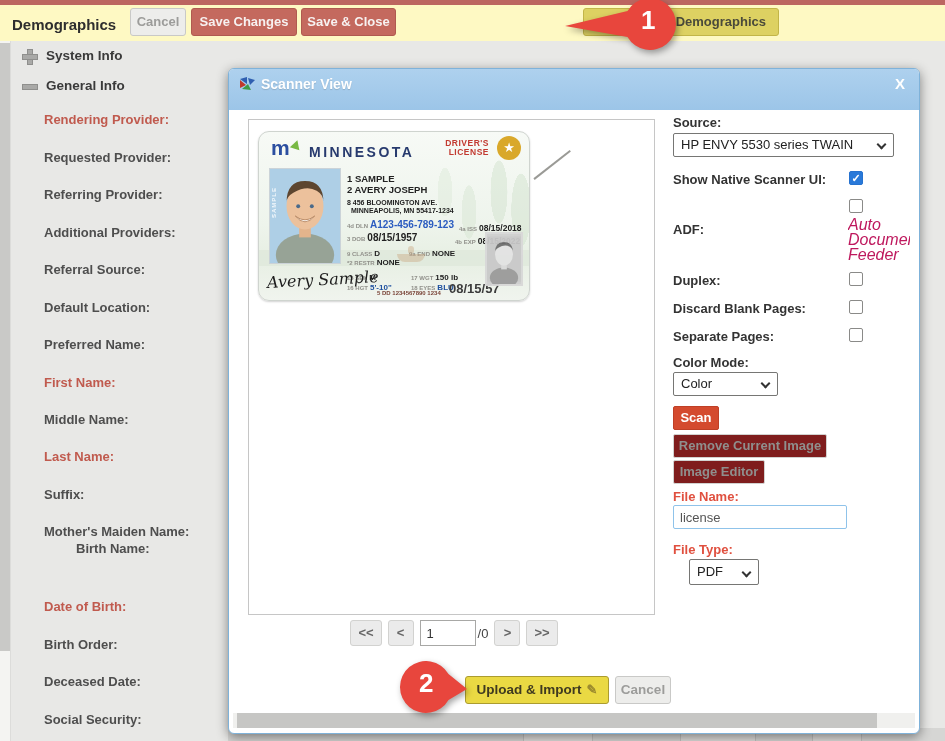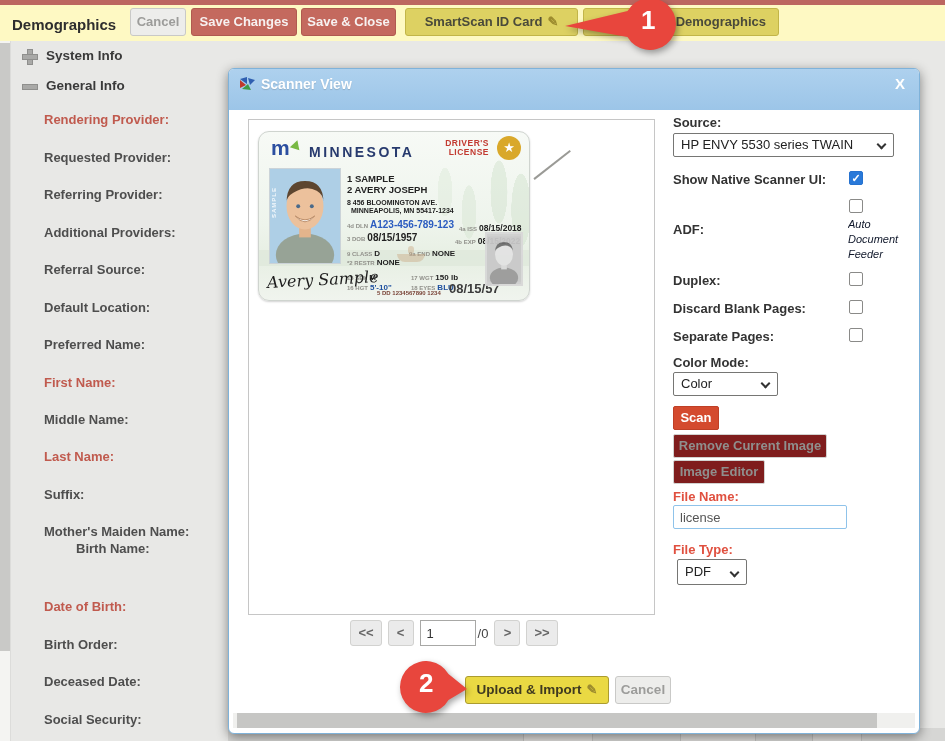--- a/index.html
+++ b/index.html
@@ -49,21 +49,21 @@
   .pg-of { font-size:13px; color:#444; margin-left:-4px; }
 
   
   .rpanel { position:absolute; left:444px; top:0; width:240px; height:600px; }
   .rp-label { position:absolute; font-size:13px; font-weight:bold; color:#333; white-space:nowrap; }
   .rp-label.red { color:#e0503f; }
   .sel { position:absolute; background:#fff; border:1px solid #767674; border-radius:2px; font-size:13px; color:#222; line-height:22px; padding-left:7px; cursor:pointer; }
   .chev { position:absolute; right:8px; top:7px; width:7px; height:7px; border-right:2px solid #333; border-bottom:2px solid #333; transform:rotate(45deg); }
   .cb { position:absolute; width:14px; height:14px; background:#fff; border:1px solid #8a8a88; border-radius:2px; cursor:pointer; }
   .cb.checked { background:#2979d9; border-color:#2672cf; color:#fff; font-size:11px; font-weight:bold; text-align:center; line-height:13px; }
-  .adf-caption { position:absolute; font-size:11px; font-style:italic; color:#0f172a; line-height:15px; width:62px; overflow:hidden; white-space:nowrap; }
+  .adf-caption { position:absolute; font-size:16px; font-style:italic; color:#be185d; line-height:15px; width:62px; overflow:hidden; white-space:nowrap; }
   .rp-btn { position:absolute; height:24px; line-height:22px; text-align:center; font-size:13px; font-weight:bold; border-radius:2px; cursor:pointer; }
   .rp-btn.scan { background:#d44a2e; border:1px solid #bf3f26; color:#fff; }
   .rp-btn.gray { background:#7f1d1d; border:1px solid #d2d2d0; color:#8f8f8d; }
   .fn-input { position:absolute; height:24px; border:1px solid #8fc3ea; border-radius:2px; font-size:13px; color:#555; padding-left:6px; }
 
   
   .upload-btn { position:absolute; left:236px; top:607px; width:144px; height:28px; background:#ead943; border:1px solid #ab9c2f; border-radius:3px; color:#3f3a20; font-size:13.5px; font-weight:bold; line-height:26px; text-align:center; cursor:pointer; }
   .cancel-btn2 { position:absolute; left:386px; top:607px; width:56px; height:28px; background:#ededeb; border:1px solid #c9c9c7; border-radius:3px; color:#9c9c9a; font-size:13.5px; font-weight:bold; line-height:26px; text-align:center; cursor:pointer; }
   .hscroll-track { position:absolute; left:4px; bottom:5px; width:682px; height:15px; background:#f0f0ee; }
   .hscroll-thumb { position:absolute; left:4px; top:0; width:640px; height:15px; background:#c6c6c4; }
@@ -111,21 +111,20 @@
 <body>
 
 <div class="screen">
 
   <div class="topstrip"></div>
   <div class="toolbar">
     <div class="tb-title">Demographics</div>
     <div class="btn btn-gray" style="left:130px;width:56px;">Cancel</div>
     <div class="btn btn-red" style="left:191px;width:106px;">Save Changes</div>
     <div class="btn btn-red" style="left:301px;width:95px;">Save &amp; Close</div>
-    <div class="btn btn-yellow" style="left:405px;width:173px;"><span>SmartScan ID Card</span><span class="pencil">✎</span></div>
     <div class="btn btn-yellow" style="left:583px;width:196px;text-align:right;padding-right:12px;">atient Demographics</div>
   </div>
 
   <div class="vscroll-track">
     <div class="vscroll-thumb"></div>
   </div>
   <div class="side-section" style="top:48px;">
     <span class="tree-icon plus"></span>
     <span>System Info</span>
   </div>
@@ -297,21 +296,21 @@
       </div>
 
       <div class="rp-btn scan" style="left:0;top:337px;width:46px;">Scan</div>
       <div class="rp-btn gray" style="left:0;top:365px;width:154px;">Remove Current Image</div>
       <div class="rp-btn gray" style="left:0;top:391px;width:92px;">Image Editor</div>
 
       <div class="rp-label red" style="left:0;top:420px;">File Name:</div>
       <input class="fn-input" style="left: 0px; top: 436px; width: 174px;" value="license">
 
       <div class="rp-label red" style="left:0;top:473px;text-align:right;">File Type:</div>
-      <div class="sel" style="left:4px;top:490px;width:70px;height:26px;line-height:24px;">
+      <div class="sel" style="left:16px;top:490px;width:70px;height:26px;line-height:24px;">
         <span>PDF</span>
         <span class="chev" style="top:9px;"></span>
       </div>
     </div>
 
     <div class="upload-btn"><span>Upload &amp; Import</span><span class="pencil">✎</span></div>
     <div class="cancel-btn2">Cancel</div>
 
     <div class="hscroll-track">
       <div class="hscroll-thumb"></div>

